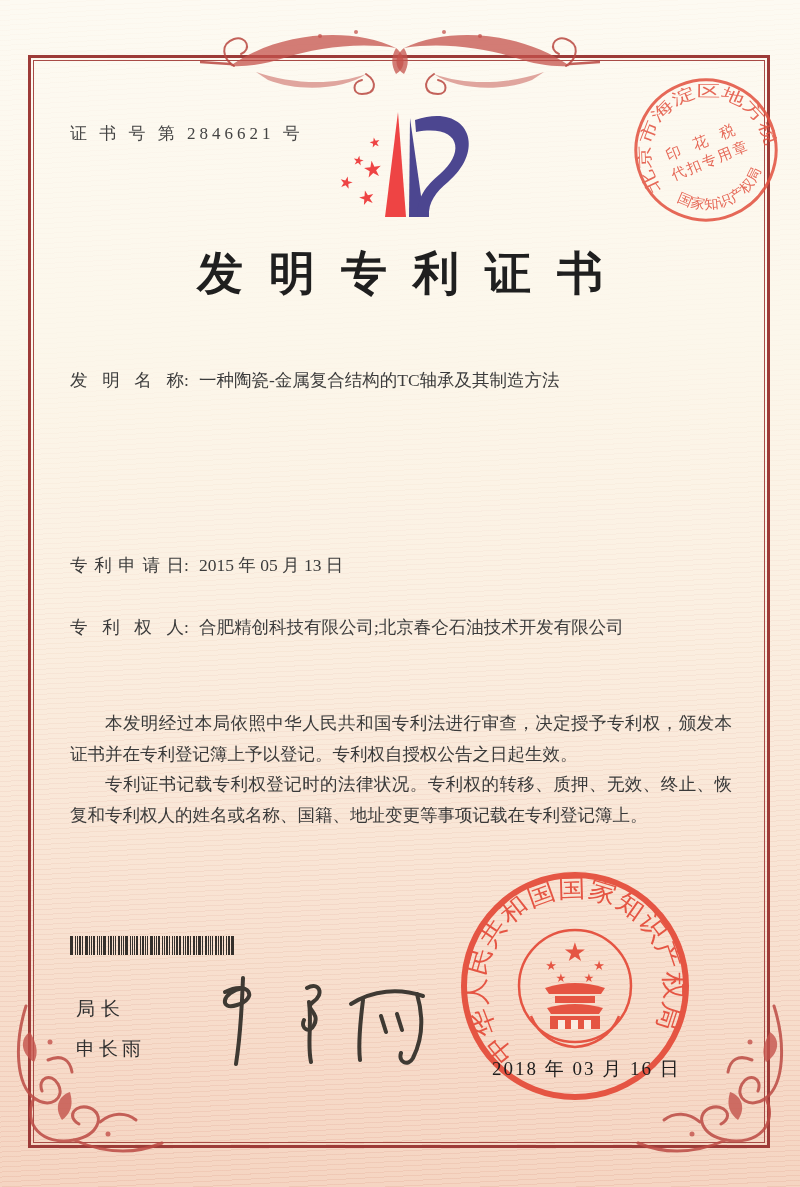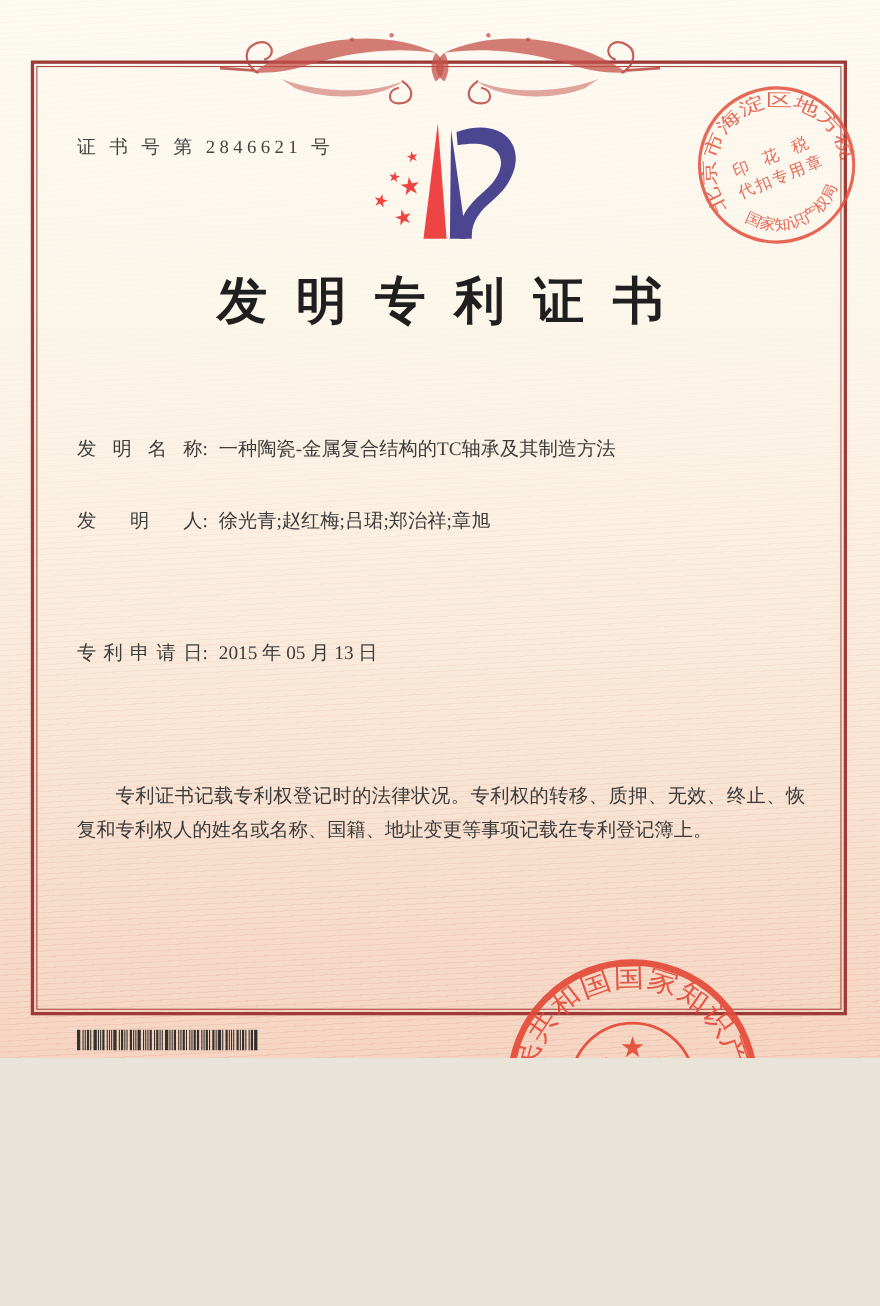--- a/index.html
+++ b/index.html
@@ -1,31 +1,31 @@
 <!DOCTYPE html>
 <html><head>
 <meta charset="utf-8">
 <style>
   html,body{margin:0;padding:0;background:#e9e4da;}
   .paper{
-    position:relative;width:800px;height:962px;overflow:hidden;
+    position:relative;width:800px;height:1187px;overflow:hidden;
     background:linear-gradient(180deg,#fdfaf2 0%,#fcf7eb 28%,#fbf0e2 50%,#f9e5d5 72%,#f6d9c7 92%,#f5d5c2 100%);
     font-family:"Liberation Serif","DejaVu Serif",serif;color:#333;
   }
   .guilloche{position:absolute;inset:0;pointer-events:none;
     background:repeating-linear-gradient(177deg,rgba(205,115,95,.13) 0 1px,rgba(255,255,255,0) 1px 5px);
     -webkit-mask-image:linear-gradient(180deg,rgba(0,0,0,.18) 0%,rgba(0,0,0,.12) 30%,rgba(0,0,0,.55) 62%,#000 100%);
             mask-image:linear-gradient(180deg,rgba(0,0,0,.18) 0%,rgba(0,0,0,.12) 30%,rgba(0,0,0,.55) 62%,#000 100%);}
   .frame{position:absolute;left:28px;top:55px;right:30px;bottom:39px;border:3px solid #9d3b38;}
   .frame-inner{position:absolute;inset:2px;border:1px solid #a84a45;}
   .cert-no{position:absolute;left:70px;top:122px;font-size:17px;letter-spacing:4px;color:#444;}
   .logo{position:absolute;left:252px;top:80px;width:300px;height:170px;}
   .title{position:absolute;left:0;top:243px;width:100%;text-align:center;
     font-size:46px;font-weight:700;color:#1f1f1f;letter-spacing:26px;text-indent:26px;}
-  .row{position:absolute;left:70px;width:670px;font-size:17.5px;color:#3c3c3c;white-space:nowrap;margin-top:28px;}
+  .row{position:absolute;left:70px;width:670px;font-size:17.5px;color:#3c3c3c;white-space:nowrap;}
   .lbl{display:inline-block;width:114px;text-align:justify;text-align-last:justify;vertical-align:bottom;}
   .colon{display:inline-block;margin-right:10px;}
   .paras{position:absolute;left:70px;top:708px;width:662px;font-size:17.5px;line-height:30.5px;
     color:#3a3a3a;text-align:justify;}
   .paras p{margin:0;text-indent:2em;}
   .barcode{position:absolute;left:70px;top:936px;width:228px;height:19px;display:flex;align-items:stretch;overflow:hidden;}
   .barcode i{display:block;background:#35302c;}
   .sig-title{position:absolute;left:76px;top:996px;font-size:19px;letter-spacing:6px;color:#2e2e2e;font-family:"Liberation Sans","DejaVu Sans",sans-serif;}
   .sig-name{position:absolute;left:76px;top:1036px;font-size:19px;letter-spacing:4px;color:#2e2e2e;font-family:"Liberation Sans","DejaVu Sans",sans-serif;}
   .sig-hand{position:absolute;left:195px;top:968px;width:255px;height:105px;}
@@ -106,28 +106,29 @@
       <text x="86" y="106" font-size="16" transform="rotate(14 86 106)">★</text>
       <text x="108" y="126" font-size="19" transform="rotate(-14 108 126)">★</text>
     </g>
   </svg>
 
   <div class="title">发明专利证书</div>
 
   <div class="row" style="top:368px">
     <span class="lbl">发明名称</span><span class="colon">:</span><span>一种陶瓷-金属复合结构的TC轴承及其制造方法</span>
   </div>
-  <div class="row" style="top:433px">
-    <span class="lbl">发明人</span><span class="colon">:</span><span>徐光青;赵红梅;吕珺;郑治祥;章旭</span>
-  </div>
   <div class="row" style="top:553px">
     <span class="lbl">专利申请日</span><span class="colon">:</span><span>2015 年 05 月 13 日</span>
   </div>
+  <div class="row" style="top:615px">
+    <span class="lbl">专利权人</span><span class="colon">:</span><span>合肥精创科技有限公司;北京春仑石油技术开发有限公司</span>
+  </div>
 
   <div class="paras">
+    <p>本发明经过本局依照中华人民共和国专利法进行审查，决定授予专利权，颁发本证书并在专利登记簿上予以登记。专利权自授权公告之日起生效。</p>
     <p>专利证书记载专利权登记时的法律状况。专利权的转移、质押、无效、终止、恢复和专利权人的姓名或名称、国籍、地址变更等事项记载在专利登记簿上。</p>
   </div>
 
   <div class="barcode" id="barcode">
       <i style="width: 3px; margin-right: 2px;"></i>
       <i style="width: 1px; margin-right: 1px;"></i>
       <i style="width: 1px; margin-right: 1px;"></i>
       <i style="width: 2px; margin-right: 1px;"></i>
       <i style="width: 1px; margin-right: 2px;"></i>
       <i style="width: 3px; margin-right: 1px;"></i>

